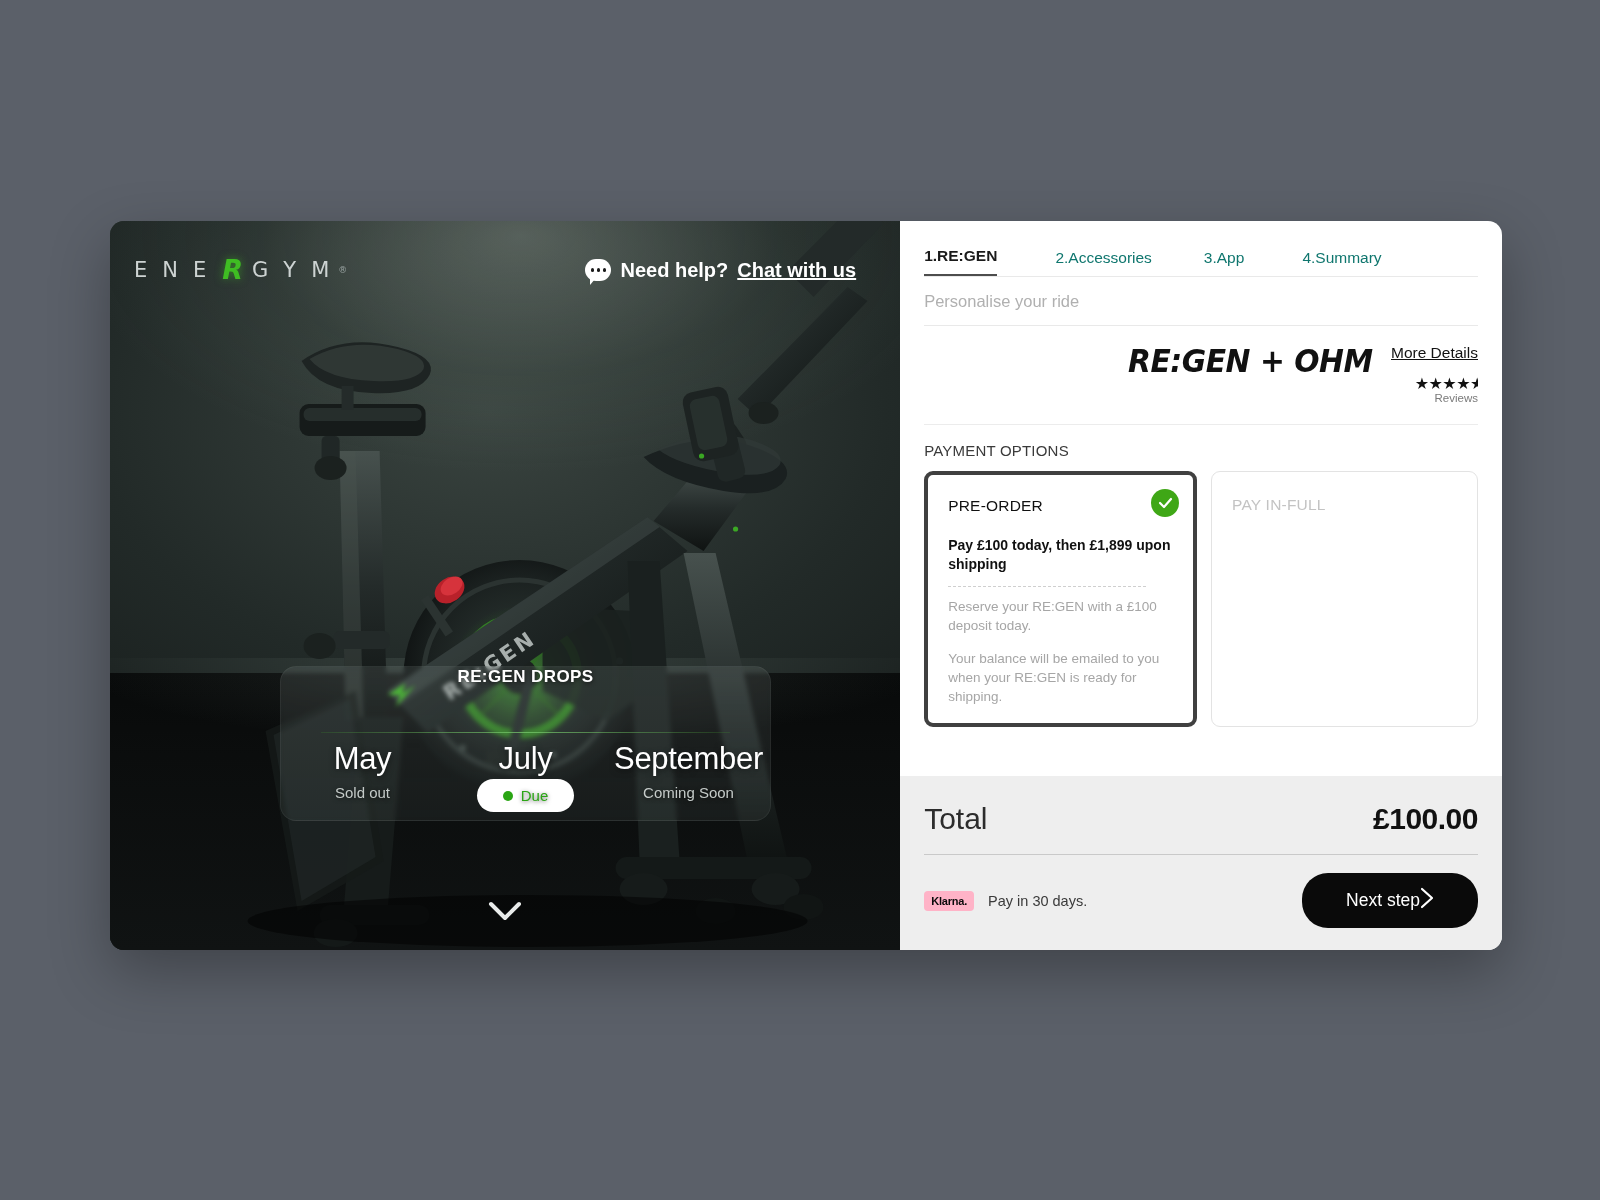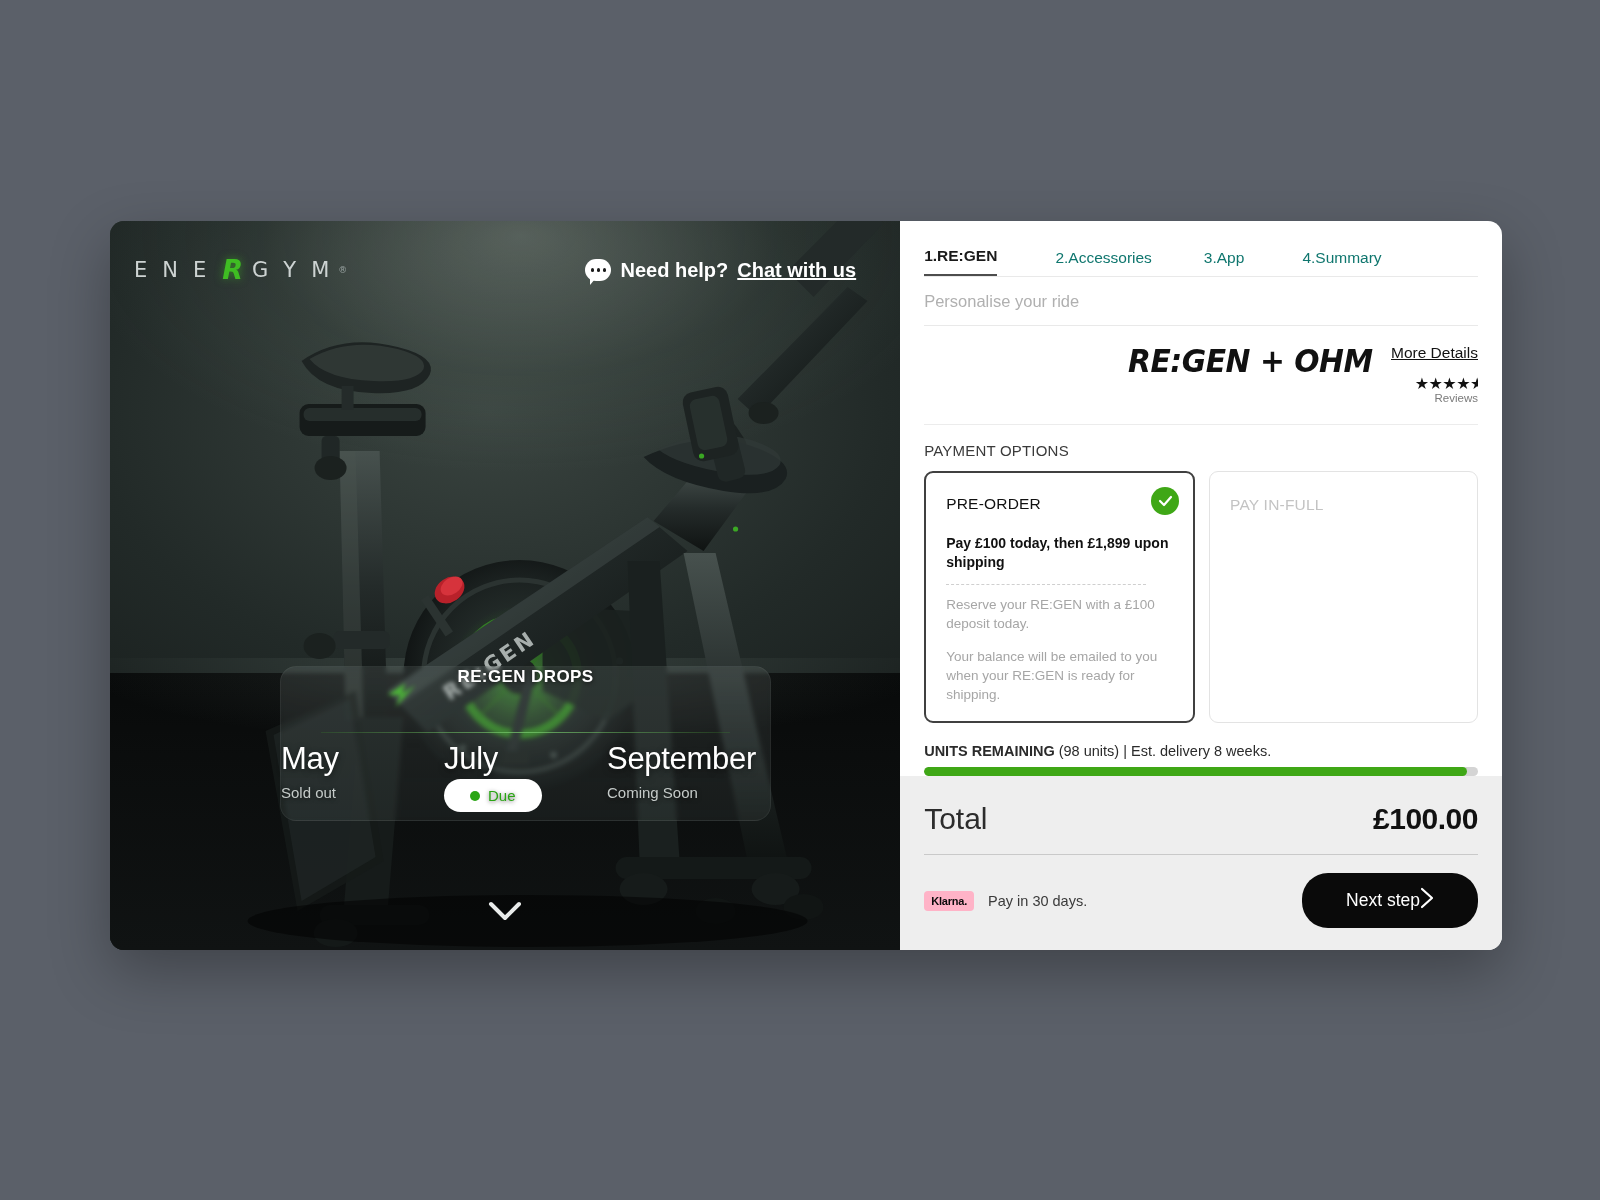--- a/index.html
+++ b/index.html
@@ -95,21 +95,21 @@
     text-shadow:0 1px 4px rgba(0,0,0,.6);
   }
   #drops-line {
     position:absolute; left:40px; right:40px; top:65px; height:1px;
     background: linear-gradient(90deg, rgba(63,189,35,0.15), rgba(120,200,110,0.75), rgba(63,189,35,0.15));
   }
   #drops-row {
     position:absolute; left:0; right:0; top:74px;
     display:flex;
   }
-  .drop { flex:1; }
+  .drop { flex:1; text-align:center; }
   .drop .m {
     color:#fff; font-size:31px; font-weight:400; letter-spacing:-0.3px;
     text-shadow:0 2px 6px rgba(0,0,0,.55);
   }
   .drop .s {
     margin-top:7px; color:#c5cbc9; font-size:15px;
     text-shadow:0 1px 4px rgba(0,0,0,.6);
   }
   .drop.active .s {
     display:inline-flex; align-items:center; gap:8px;
@@ -164,21 +164,21 @@
   #product-hr { height:1px; background:#ececec; margin:20px 24px 0 24px;}
 
   
   #pay-label {
     padding:17px 24px 0 24px; font-size:15px; color:#3a3a3a; letter-spacing:0.2px;
   }
   #pay-cards { display:flex; gap:14px; padding:12px 24px 0 24px;}
   .pcard {
     flex:1; border-radius:9px; position:relative; min-height:212px;
   }
-  .pcard.sel { border:2px solid #404040; padding:22px 20px 16px 20px;}
+  .pcard.sel { border:4px solid #404040; padding:22px 20px 16px 20px;}
   .pcard.unsel { border:1px solid #e3e3e3; padding:24px 20px;}
   .ptitle { font-size:15.5px; font-weight:400; color:#111; letter-spacing:0.2px;}
   .psub { font-size:14px; font-weight:700; color:#111; margin-top:21px; line-height:1.35;}
   .pdash { border-top:1px dashed #cfcfcf; margin:12px 0 10px 0; width:88%;}
   .pnote { font-size:13.5px; color:#a6a6a6; line-height:1.42; margin-bottom:14px;}
   .pnote:last-child{ margin-bottom:0;}
   .ptitle.muted { color:#c3c3c3;}
   .check {
     position:absolute; right:14px; top:14px;
     width:28px;height:28px;border-radius:50%;background:#3fa716;
@@ -427,31 +427,20 @@
         <div class="psub">Pay £100 today, then £1,899 upon shipping</div>
         <div class="pdash"></div>
         <div class="pnote">Reserve your RE:GEN with a £100 deposit today.</div>
         <div class="pnote">Your balance will be emailed to you when your RE:GEN is ready for shipping.</div>
       </div>
       <div class="pcard unsel">
         <div class="ptitle muted">PAY IN-FULL</div>
       </div>
     </div>
 
-    <div id="units">
-      <div id="units-text">
-        <b>UNITS REMAINING</b>
-        <span>(98 units)</span>
-        <span>|</span>
-        <span>Est. delivery 8 weeks.</span>
-      </div>
-      <div id="progress">
-        <div id="progress-fill" style="width: 98%; background: rgb(63, 167, 22);"></div>
-      </div>
-    </div>
 
     <div id="spacer"></div>
 
     <div id="footer">
       <div id="total-row">
         <div id="total-label">Total</div>
         <div id="total-value">£100.00</div>
       </div>
       <div id="footer-hr"></div>
       <div id="footer-bottom">

